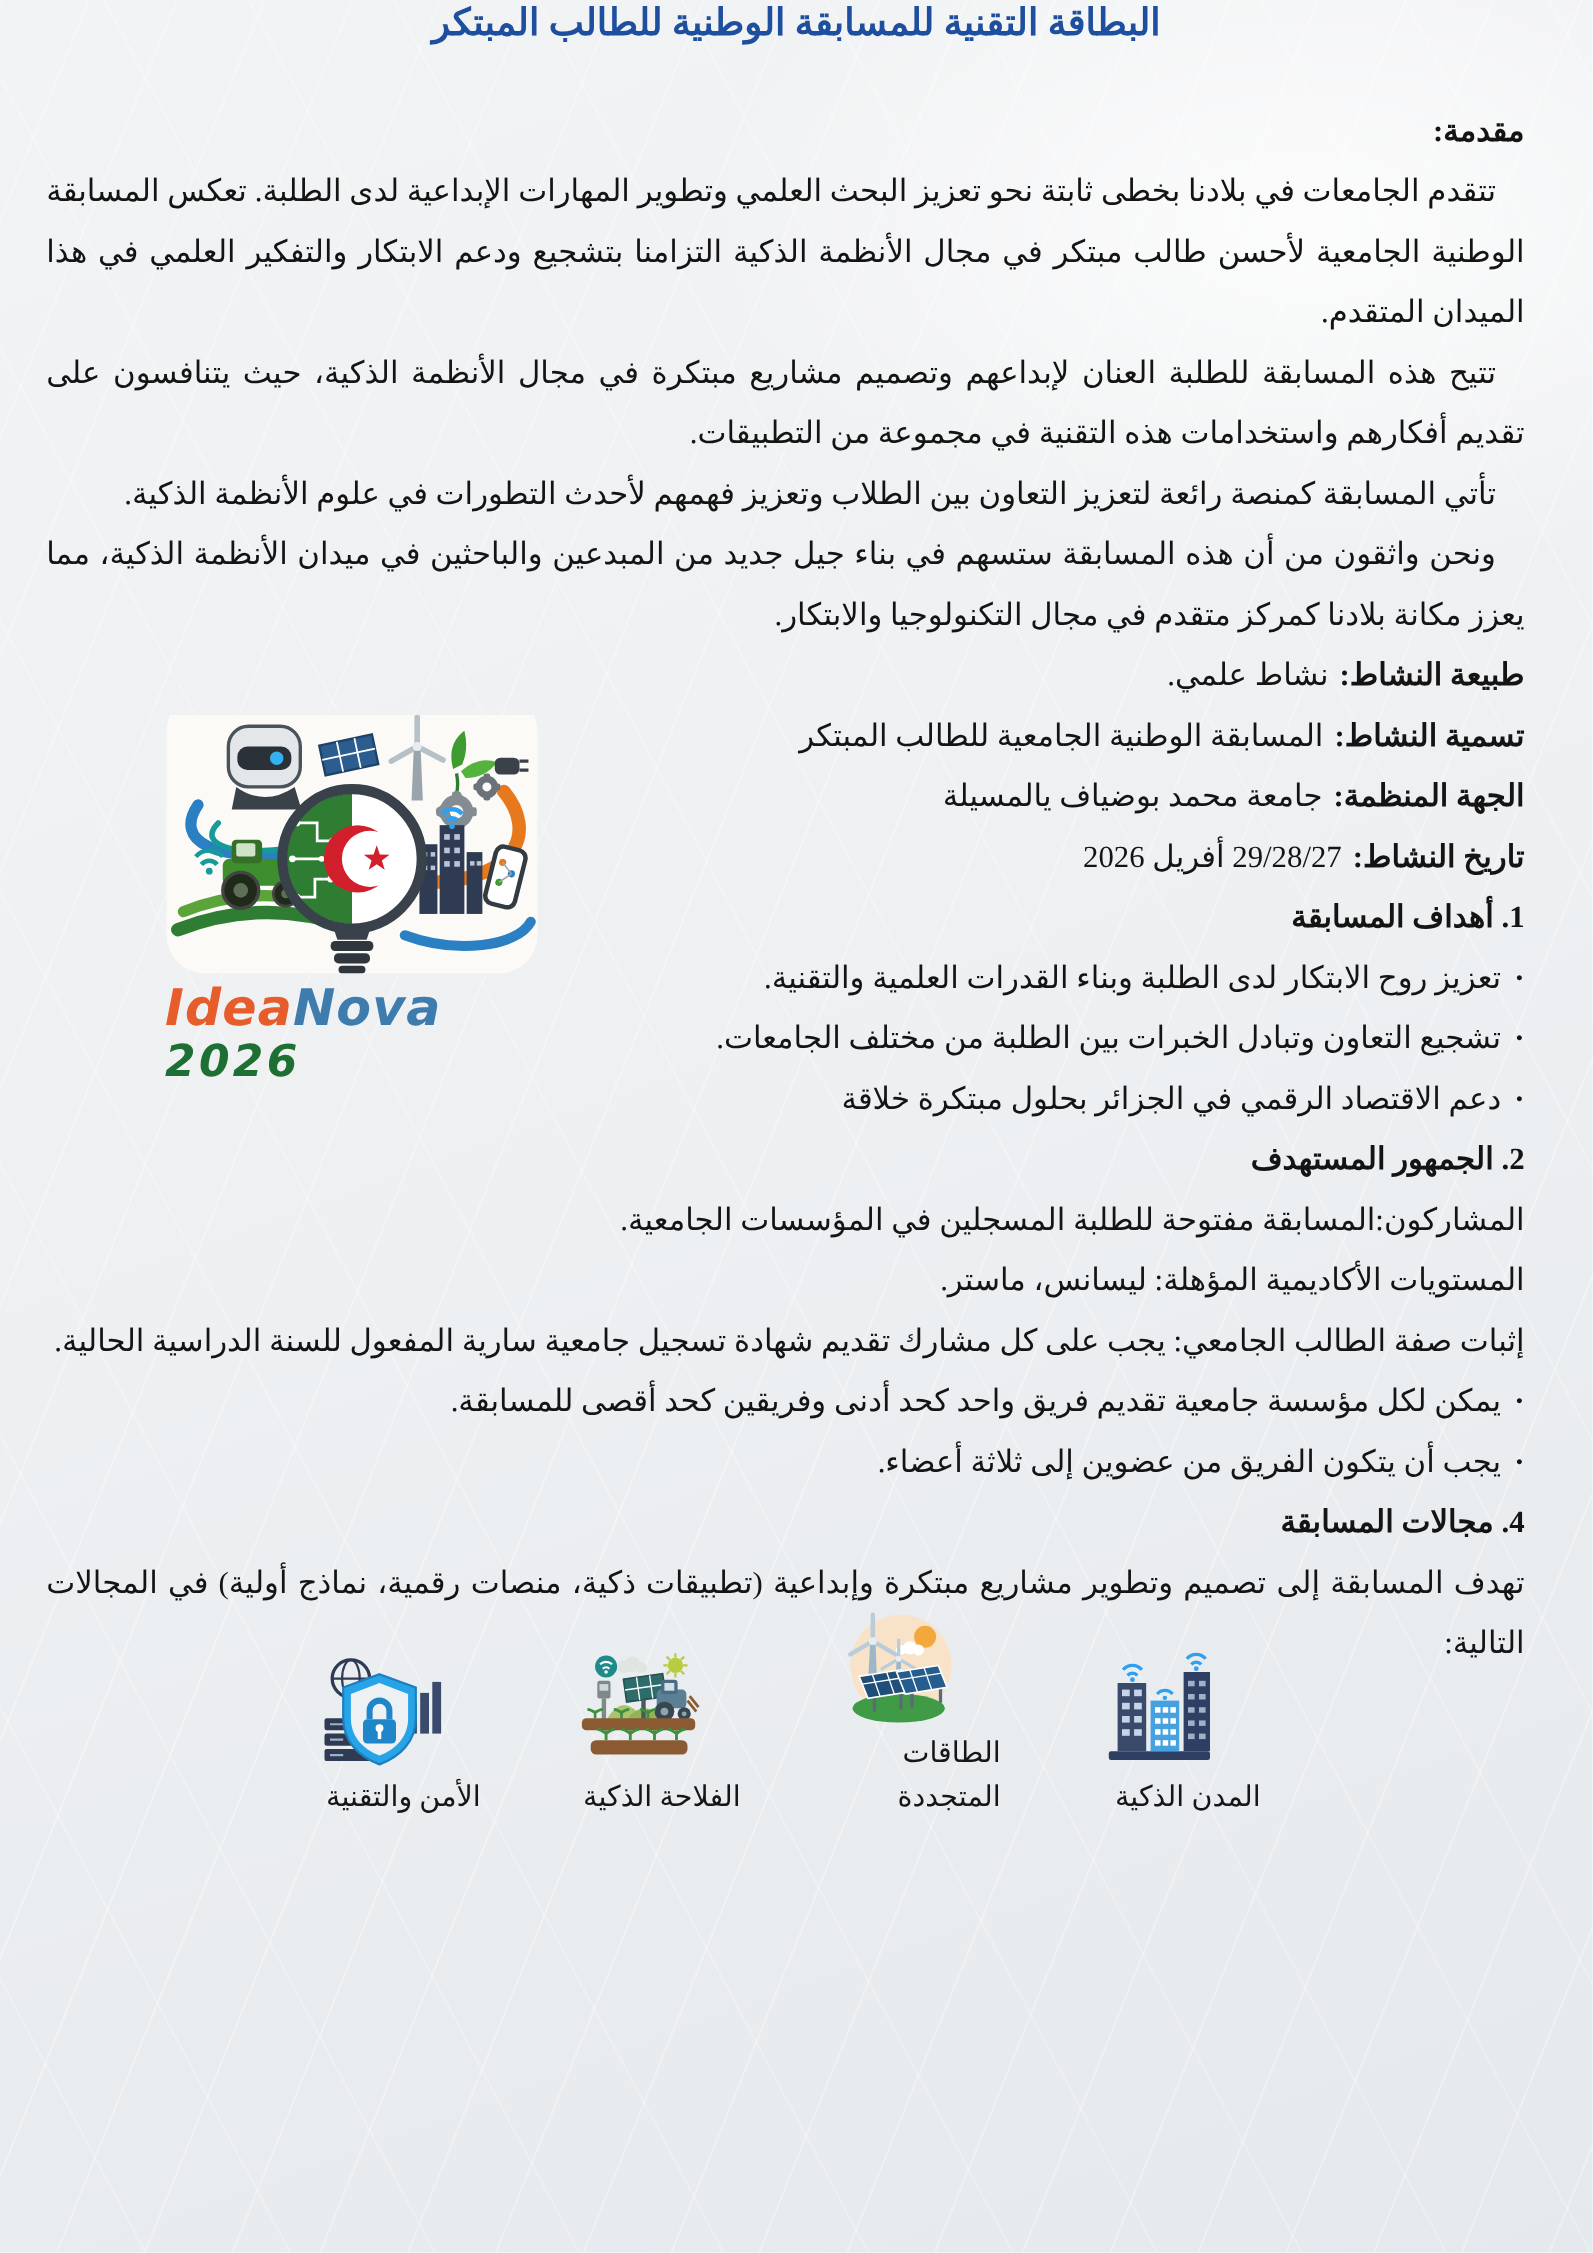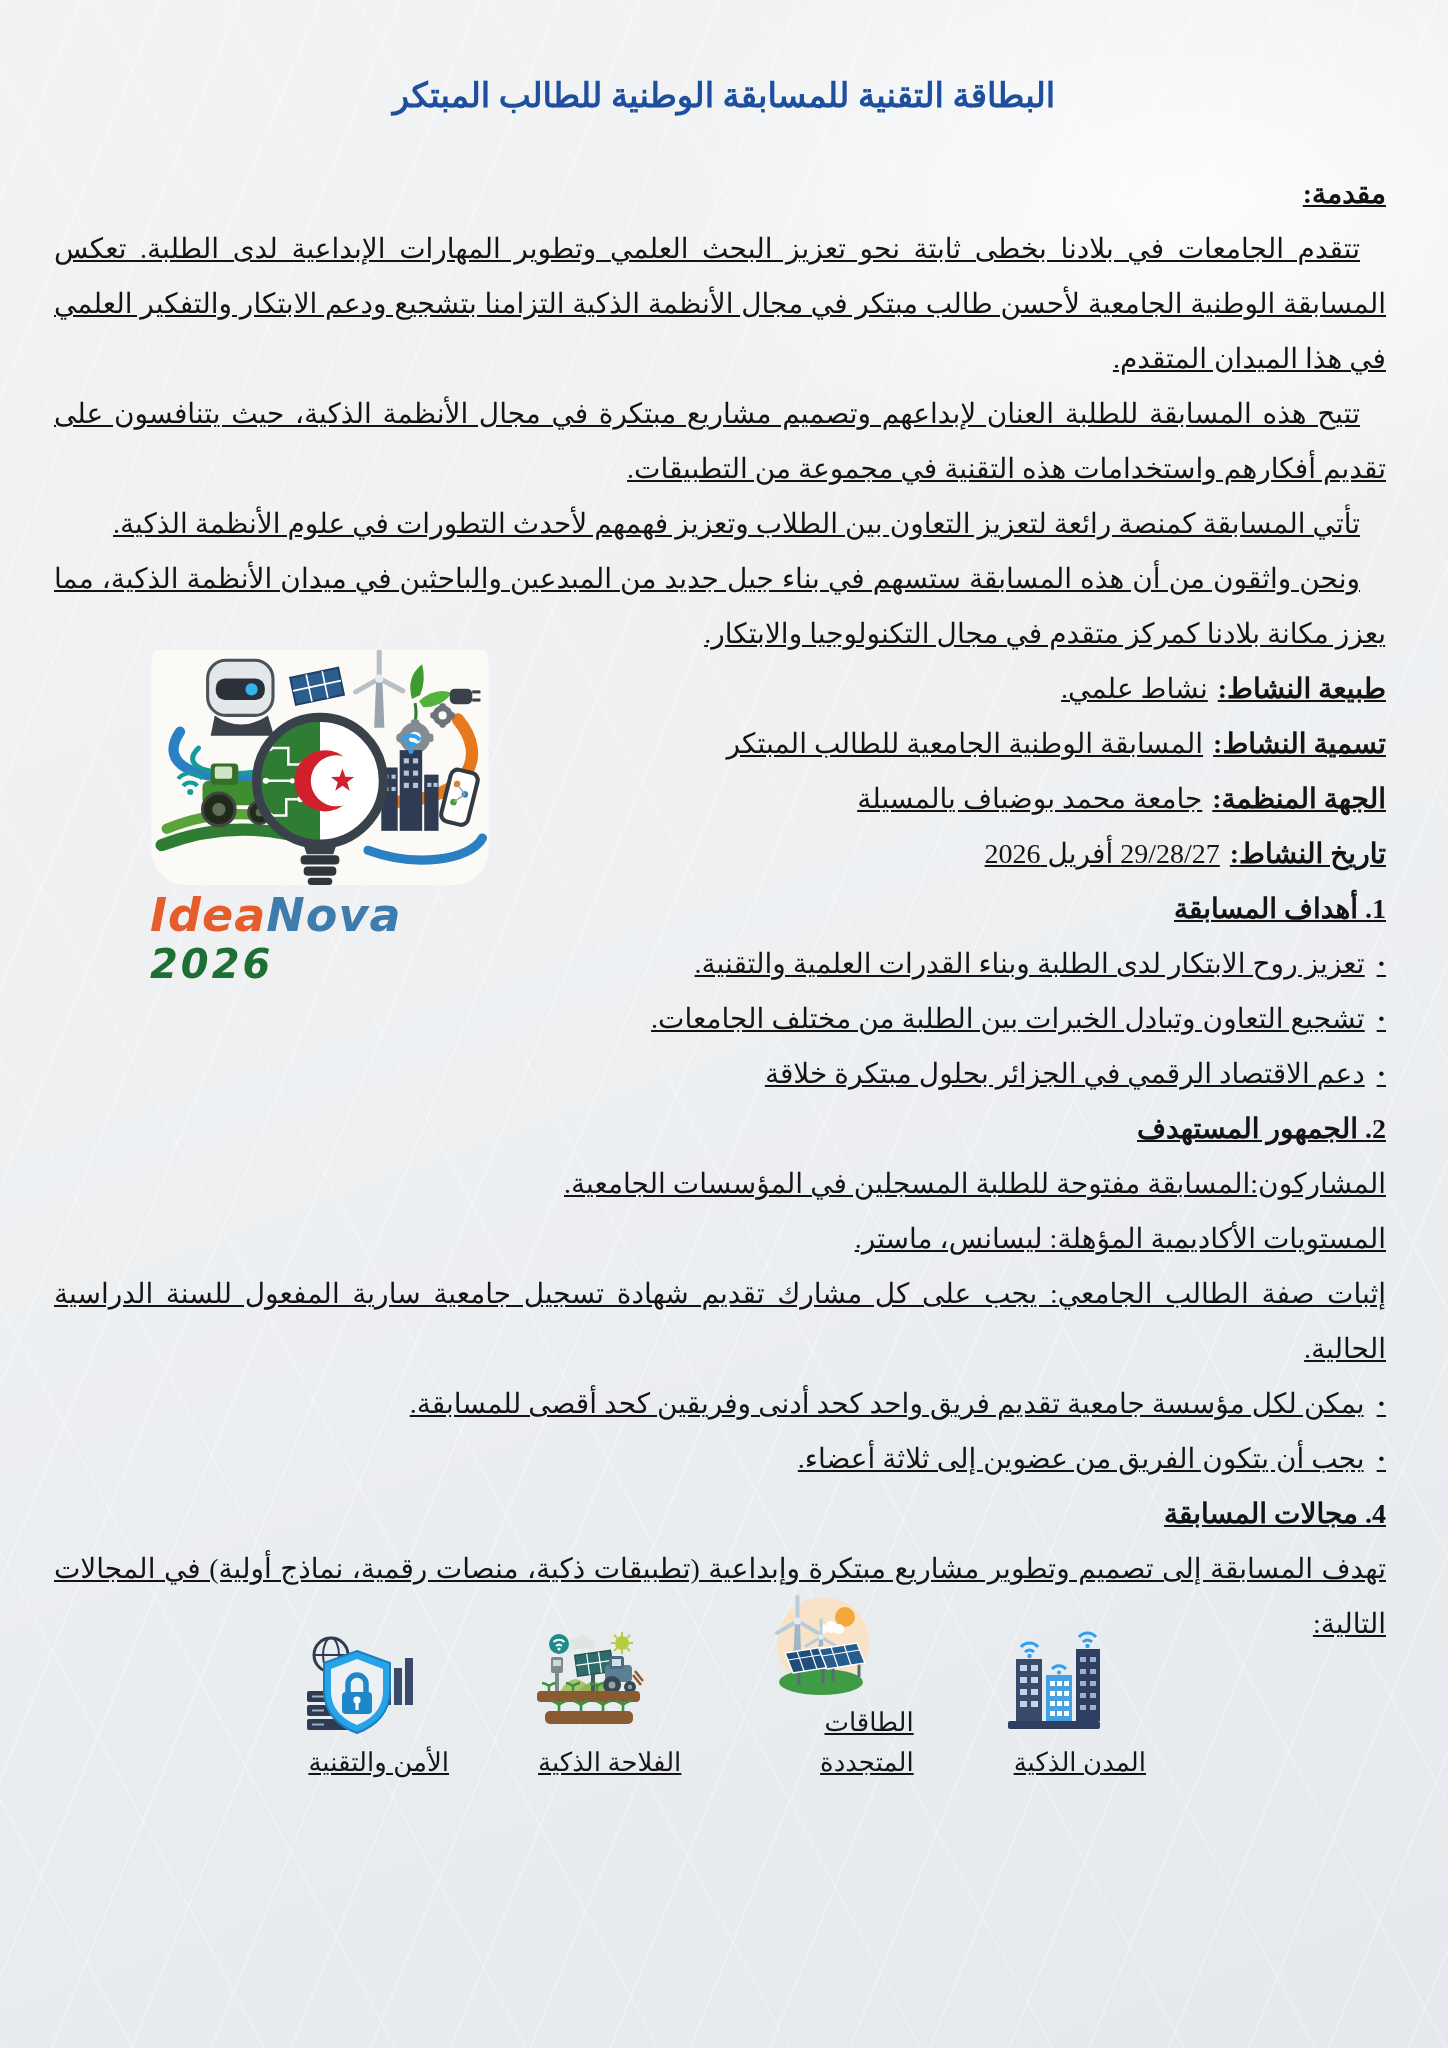--- a/index.html
+++ b/index.html
@@ -6,31 +6,30 @@
   .page{
     width:1448px;height:2048px;position:relative;overflow:hidden;
     font-family:"Liberation Serif","DejaVu Serif",serif;
     color:#141414;
     background:
       radial-gradient(900px 520px at 82% 10%, rgba(255,255,255,.8), rgba(255,255,255,0) 62%),
       repeating-linear-gradient(112deg, rgba(255,255,255,.28) 0 2px, rgba(255,255,255,0) 2px 74px),
       repeating-linear-gradient(62deg, rgba(255,255,255,.22) 0 2px, rgba(255,255,255,0) 2px 116px),
       linear-gradient(160deg,#f2f3f4 0%,#eef0f2 45%,#e5e9ed 100%);
   }
-  header{padding-top:74px;text-align:center;}
+  header{text-align:center;}
   h1,h2{margin:0;color:#1d4f9e;font-weight:bold;}
   h1{font-size:34px;line-height:44px;margin-bottom:28px;}
   h2{font-size:33px;line-height:42px;}
   .content{
     direction:rtl;
-    padding:20px 62px 0 54px;
+    padding:20px 62px 0 42px;
     font-size:28px;
     line-height:55px;
     text-align:justify;
-    text-decoration:underline;
   }
   .h{font-weight:bold;margin:0;}
   p{margin:0;}
   .para{text-indent:26px;}
   .info-line .lbl{font-weight:bold;margin-left:10px;}
   .bullet .dot{font-weight:bold;margin-left:12px;}
   
   .logo{position:absolute;left:150px;top:650px;width:340px;font-style:italic;}
   .logo-name{font-family:"DejaVu Sans","Liberation Sans",sans-serif;font-weight:bold;font-size:46px;line-height:52px;letter-spacing:1px;}
   .logo-name .idea{color:#e65c2a;}

